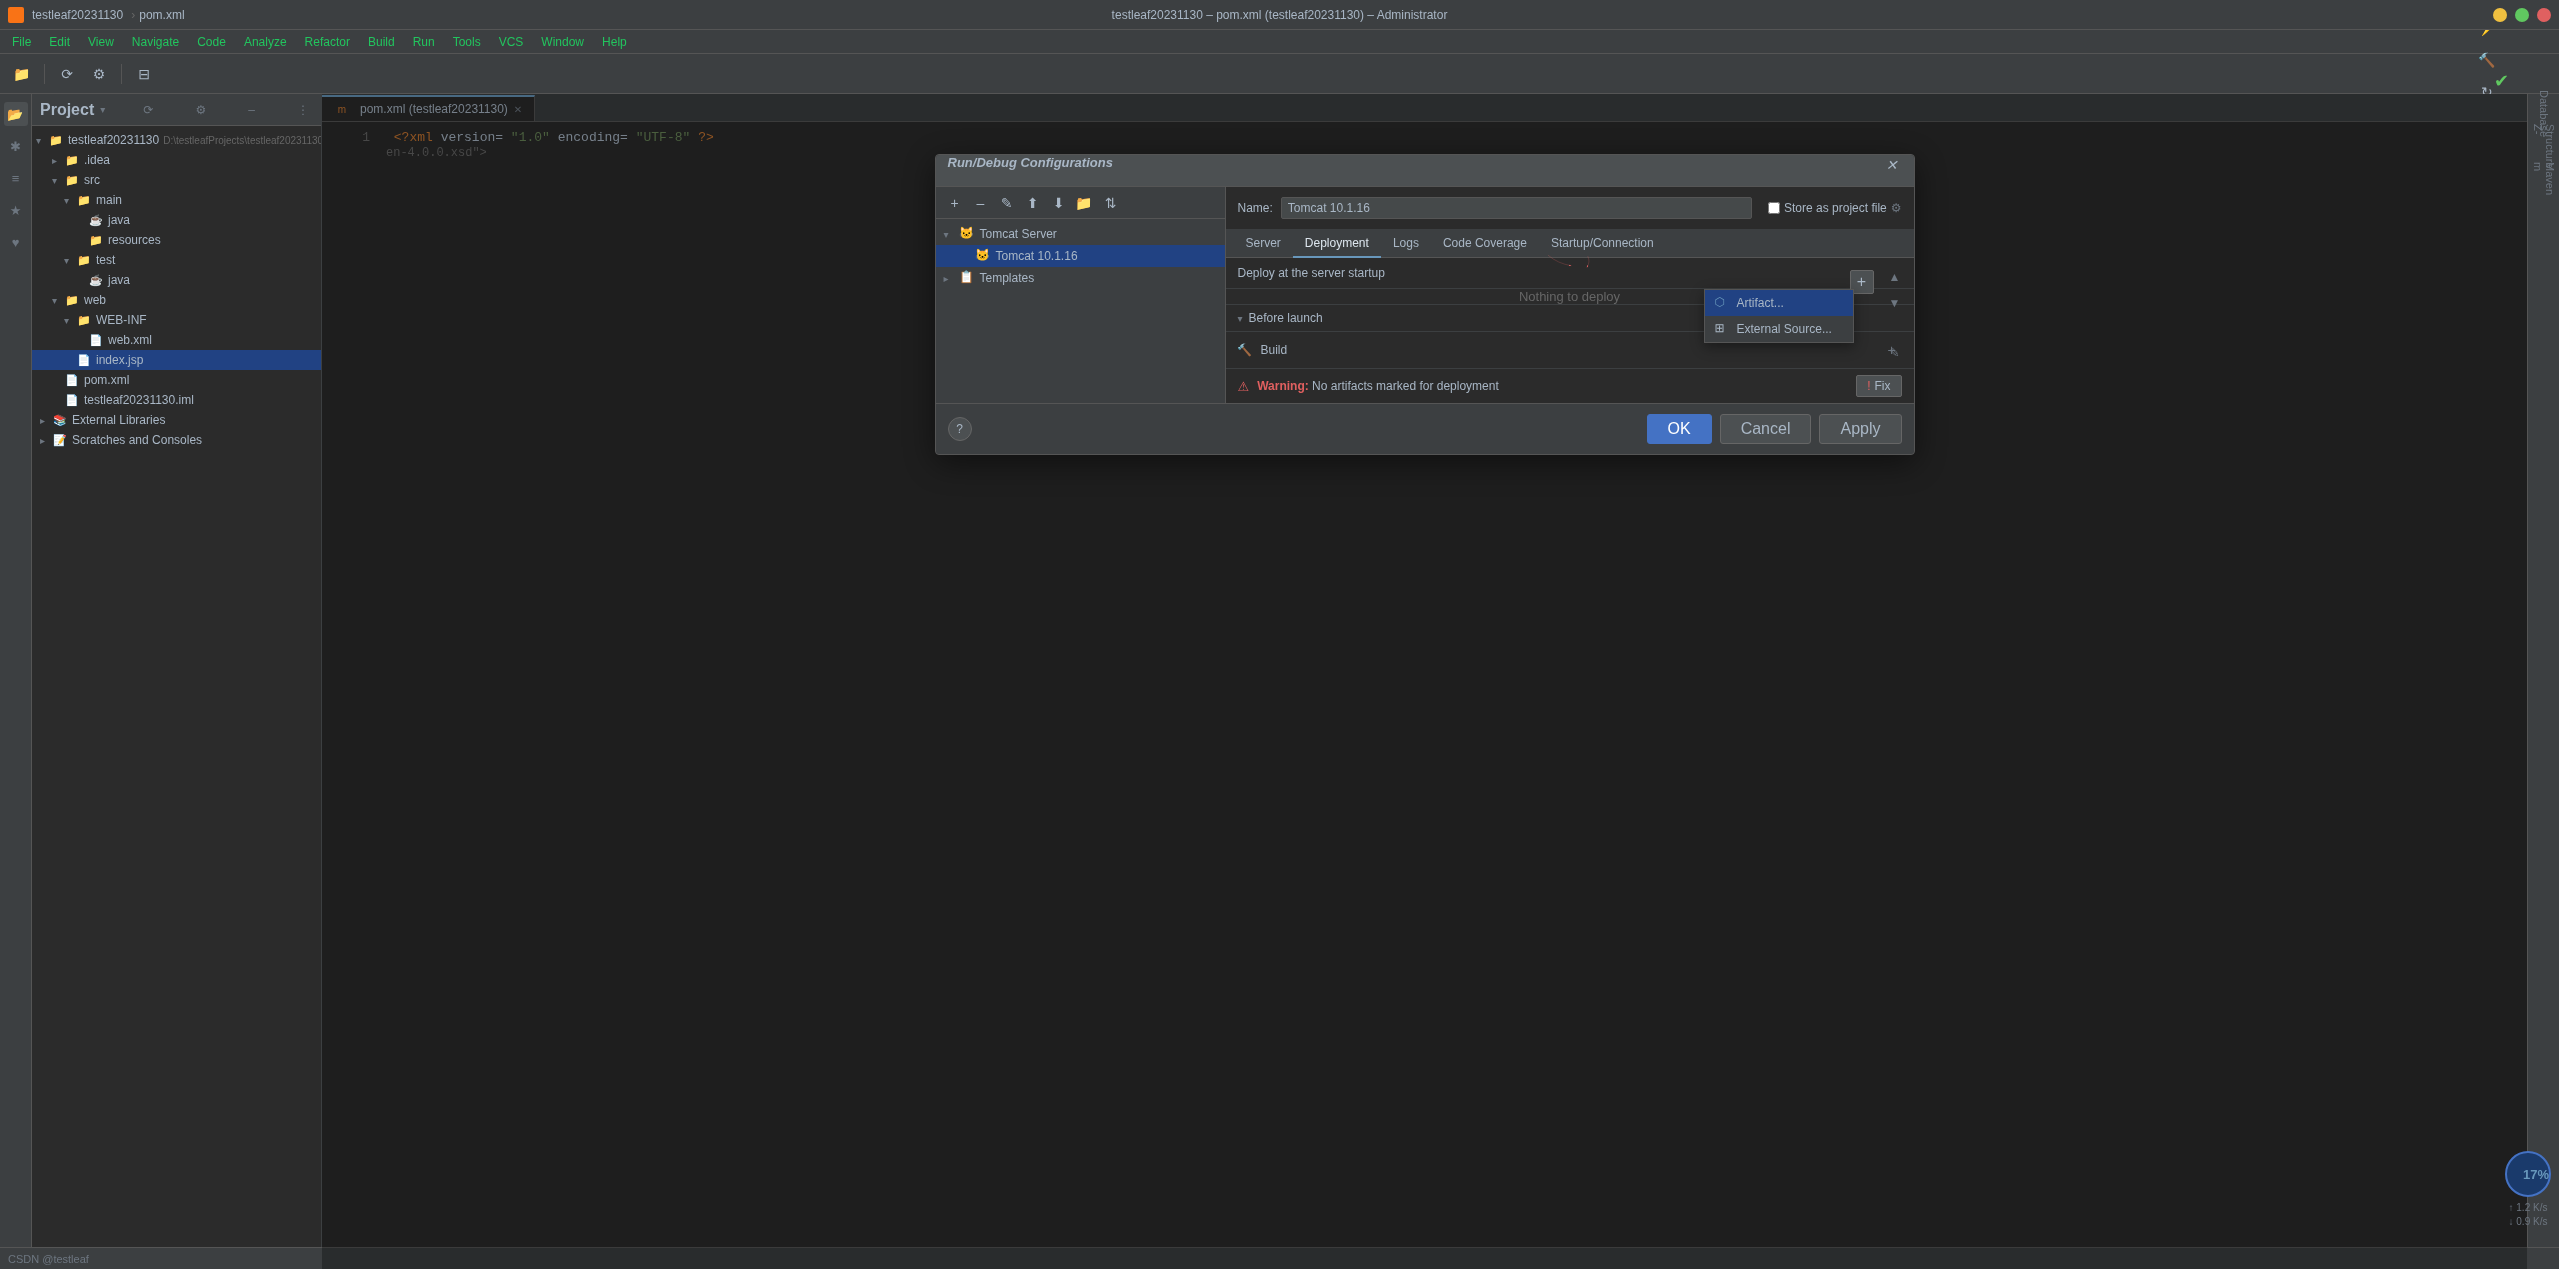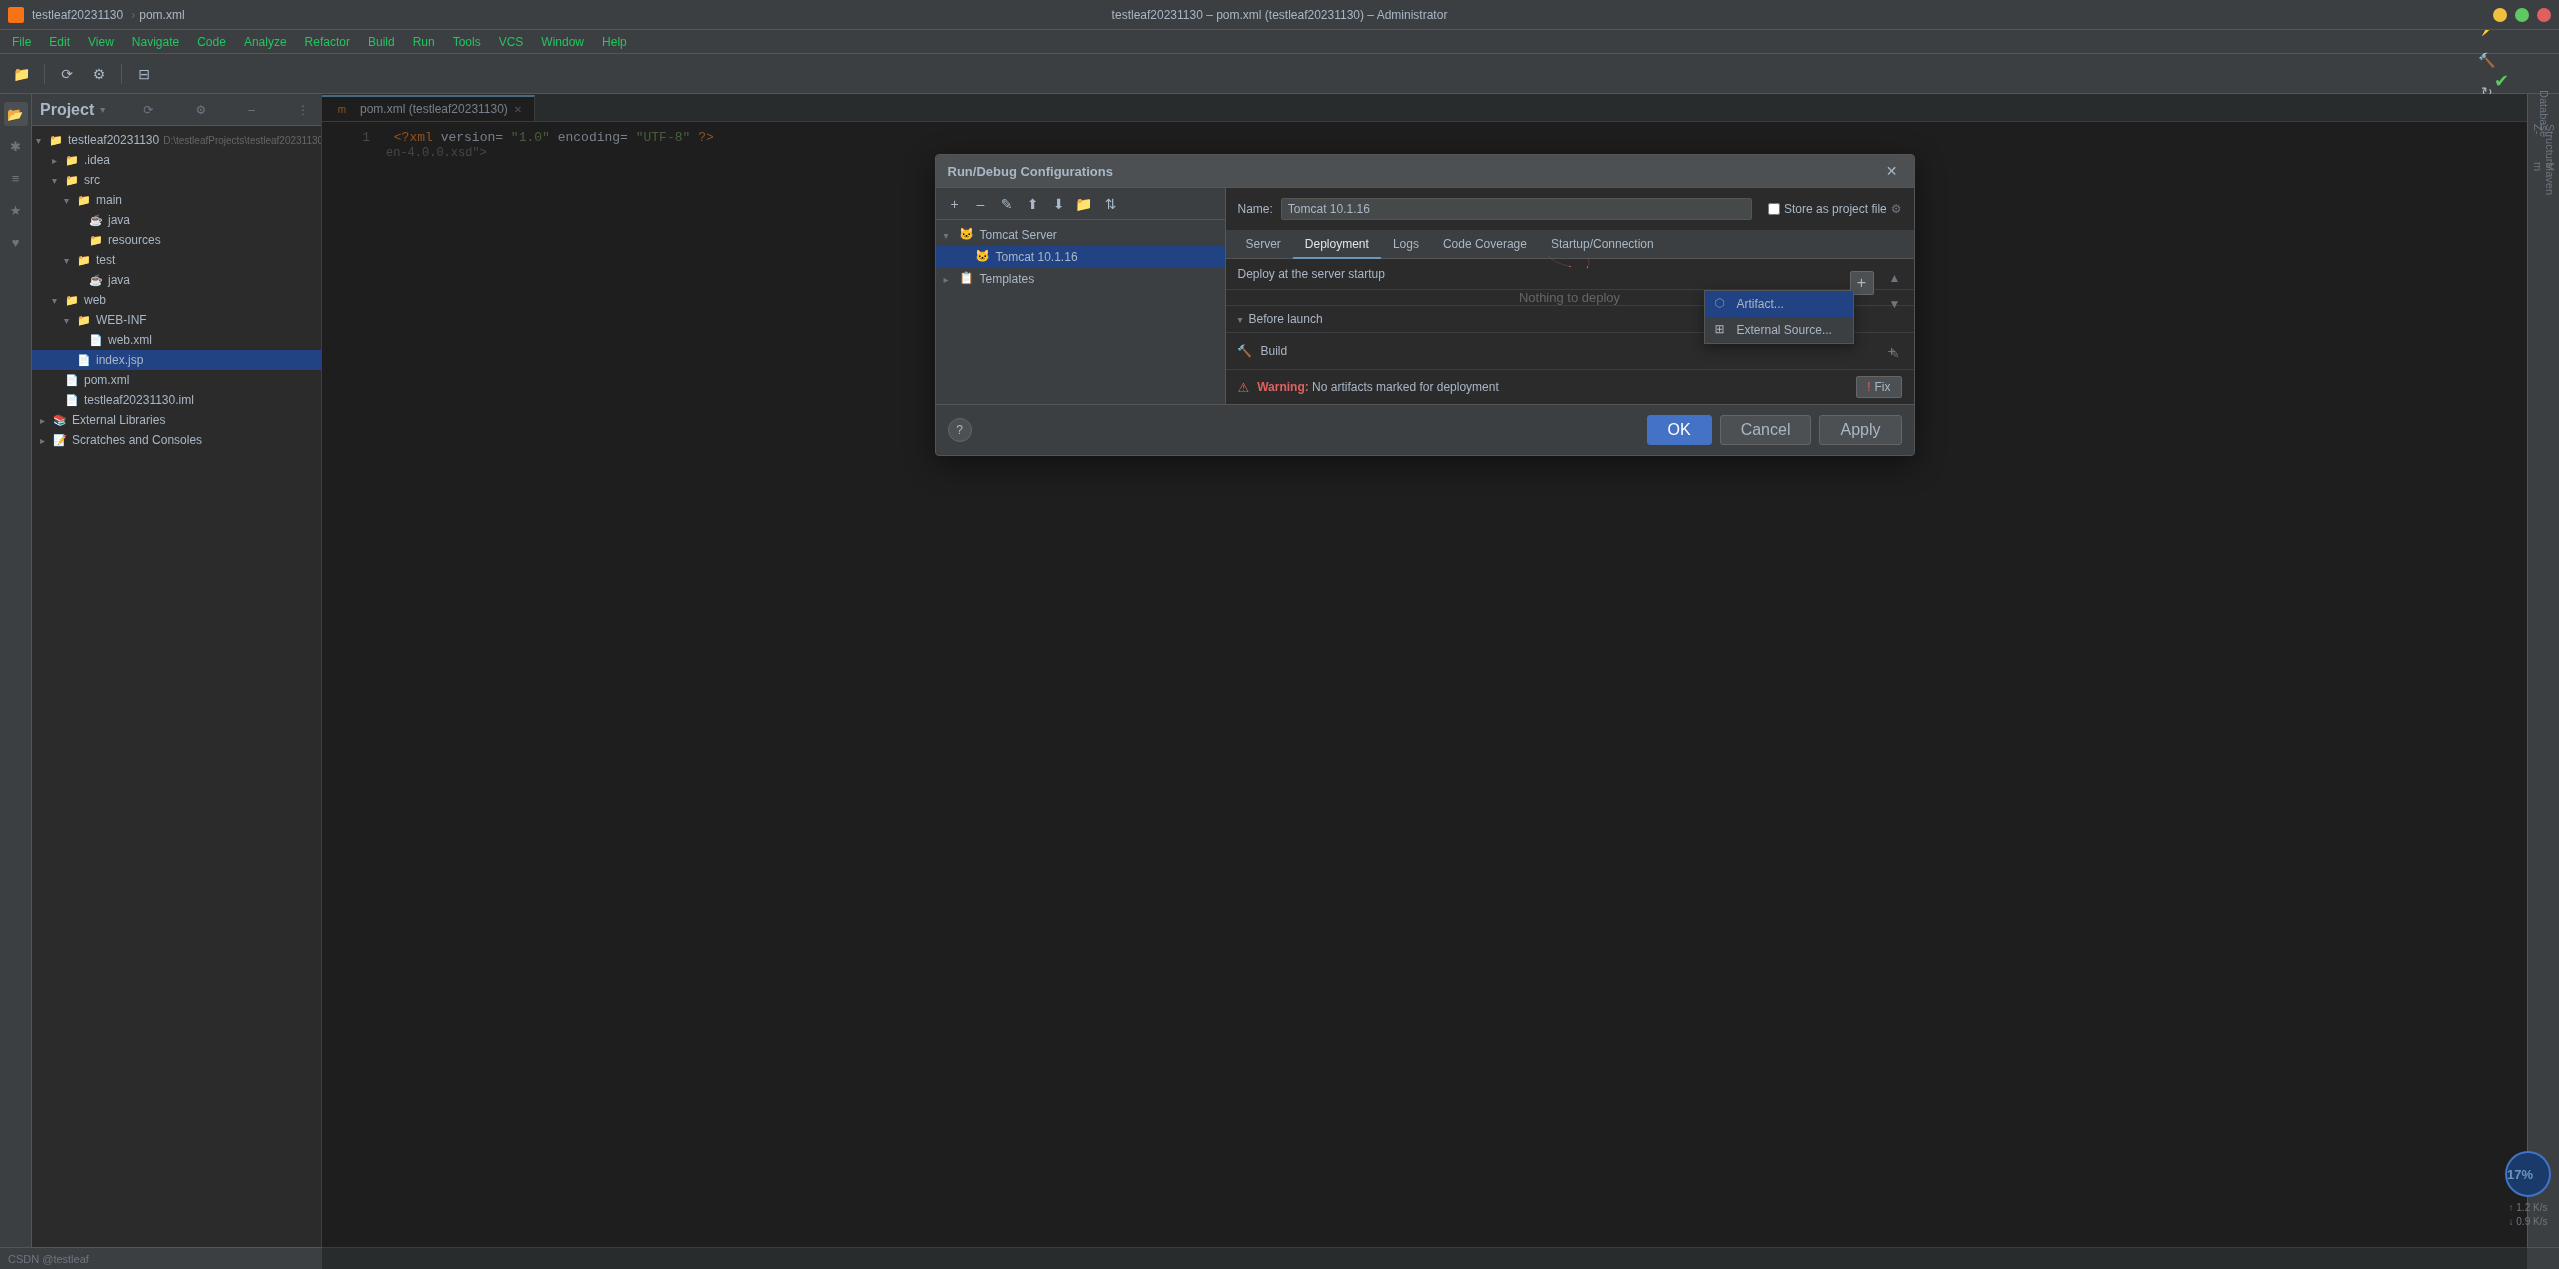--- a/index.html
+++ b/index.html
@@ -285,24 +285,24 @@
       border-radius: 4px;
       box-shadow: 0 8px 32px rgba(0,0,0,0.5);
       display: flex;
       flex-direction: column;
       position: relative;
     }
     .dialog-title-bar {
       height: 32px;
       background: #4c5052;
       display: flex;
-      align-items: center;
-      padding: 16px 12px;
+      padding: 0 12px;
       border-bottom: 1px solid #555;
       border-radius: 4px 4px 0 0;
+      font-style: italic;
     }
     .dialog-title { color: #a9b7c6; font-size: 13px; font-weight: bold; flex: 1; }
     .dialog-close-btn {
       width: 20px; height: 20px;
       cursor: pointer;
       color: #a9b7c6;
       display: flex; align-items: center; justify-content: center;
       font-size: 14px;
     }
     .dialog-content {
@@ -970,21 +970,21 @@
 
   <div class="right-sidebar">
     <div class="sidebar-icon-btn" style="writing-mode:vertical-lr; font-size:11px; width:auto; padding:4px 2px;">Database</div>
     <div class="sidebar-icon-btn" style="writing-mode:vertical-lr; font-size:11px; width:auto; padding:4px 2px;">Z-Structure</div>
     <div class="sidebar-icon-btn" style="writing-mode:vertical-lr; font-size:11px; width:auto; padding:4px 2px;">m Maven</div>
   </div>
 
 </div>
 
 <div style="position:fixed; right:8px; bottom:40px; display:flex; flex-direction:column; align-items:center; gap:4px; z-index:300;">
-  <div style="width:46px; height:46px; border-radius:50%; background:#1a3a6b; border:2px solid #4472c4; display:flex; align-items:center; justify-content:flex-start; color:#6897bb; font-size:13px; font-weight:bold;">
+  <div style="width:46px; height:46px; border-radius:50%; background:#1a3a6b; border:2px solid #4472c4; display:flex; align-items:center; justify-content:flex-end; color:#6897bb; font-size:13px; font-weight:bold;">
     <span>17</span>
       <span>%</span>
   </div>
   <div style="font-size:10px; color:#6d7680; text-align:center; line-height:1.4;">
     <div><span>↑ 1.2</span> <span>K/s</span></div>
     <div><span>↓ 0.9</span> <span>K/s</span></div>
   </div>
 </div>
 
 <div style="position:fixed; right:50px; top:70px; color:#60c860; font-size:18px; z-index:300;">✔</div>

